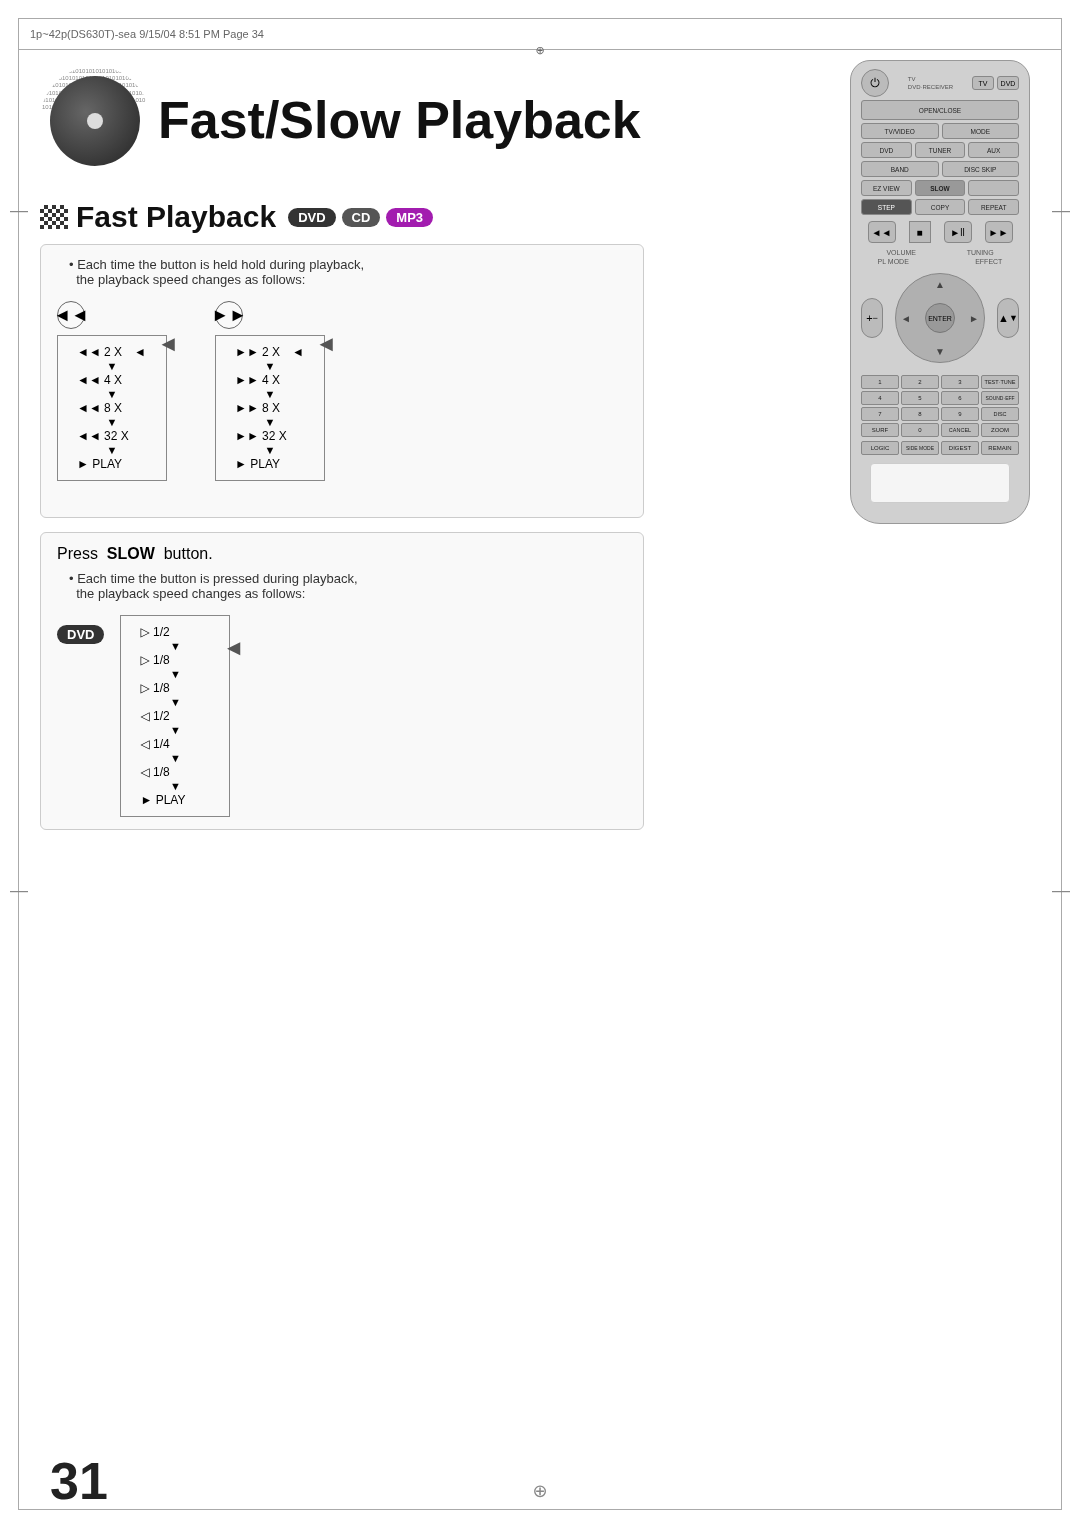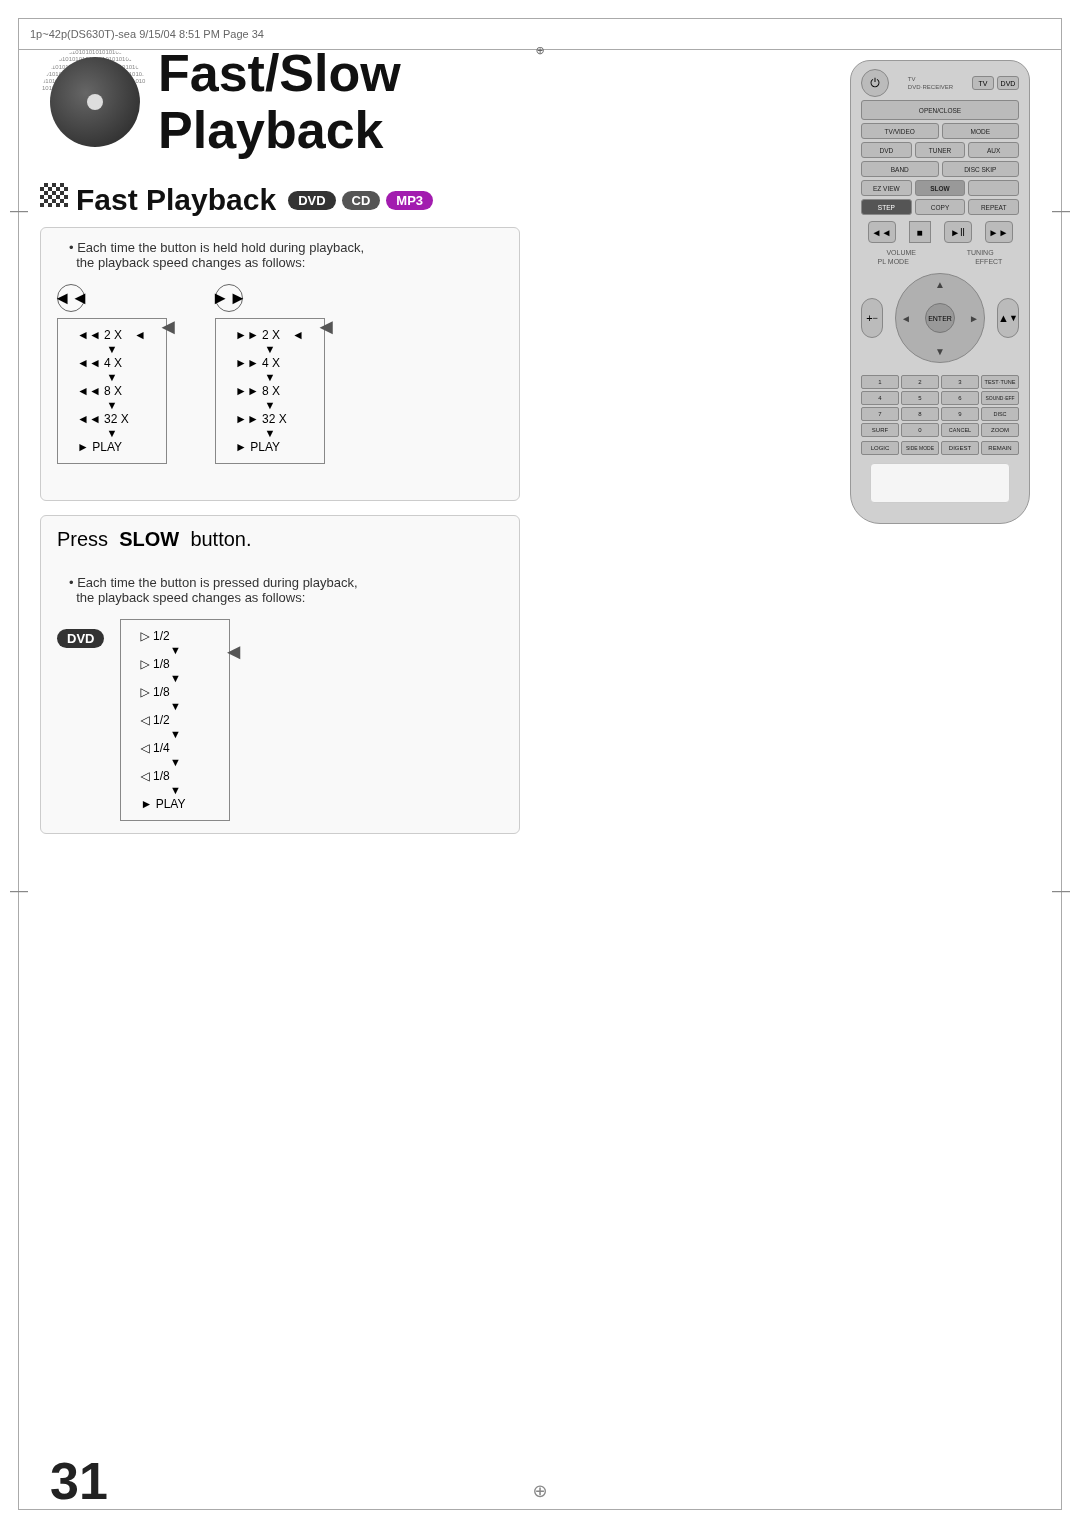--- a/index.html
+++ b/index.html
@@ -28,22 +28,22 @@
       display: flex;
       align-items: center;
       padding: 0 12px;
       font-size: 11px;
       color: #666;
     }
 
     
     .main-content {
       position: absolute;
-      top: 45px; left: 40px;
-      width: 480px;
+      top: 66px; left: 40px;
+      width: 604px;
     }
 
     
     .title-section {
       display: flex;
       align-items: center;
       margin-bottom: 24px;
     }
 
     
@@ -85,20 +85,21 @@
     .page-title {
       font-size: 52px;
       font-weight: bold;
       color: #111;
       line-height: 1.1;
     }
 
     
     .section-header {
       display: flex;
+      align-items: center;
       margin-bottom: 10px;
       margin-top: 14px;
     }
     .section-title {
       font-size: 30px;
       font-weight: bold;
       color: #111;
     }
 
     
@@ -144,22 +145,22 @@
       gap: 18px;
       margin-bottom: 24px;
     }
 
     
     .slow-section {
       margin-top: 10px;
     }
 
     .press-slow {
-      font-size: 20px;
-      margin-bottom: 24px;
+      font-size: 16px;
+      margin-bottom: 8px;
     }
     .press-slow strong {
       font-weight: 900;
     }
 
     
     .remote-container {
       position: absolute;
       top: 60px;
       right: 30px;

